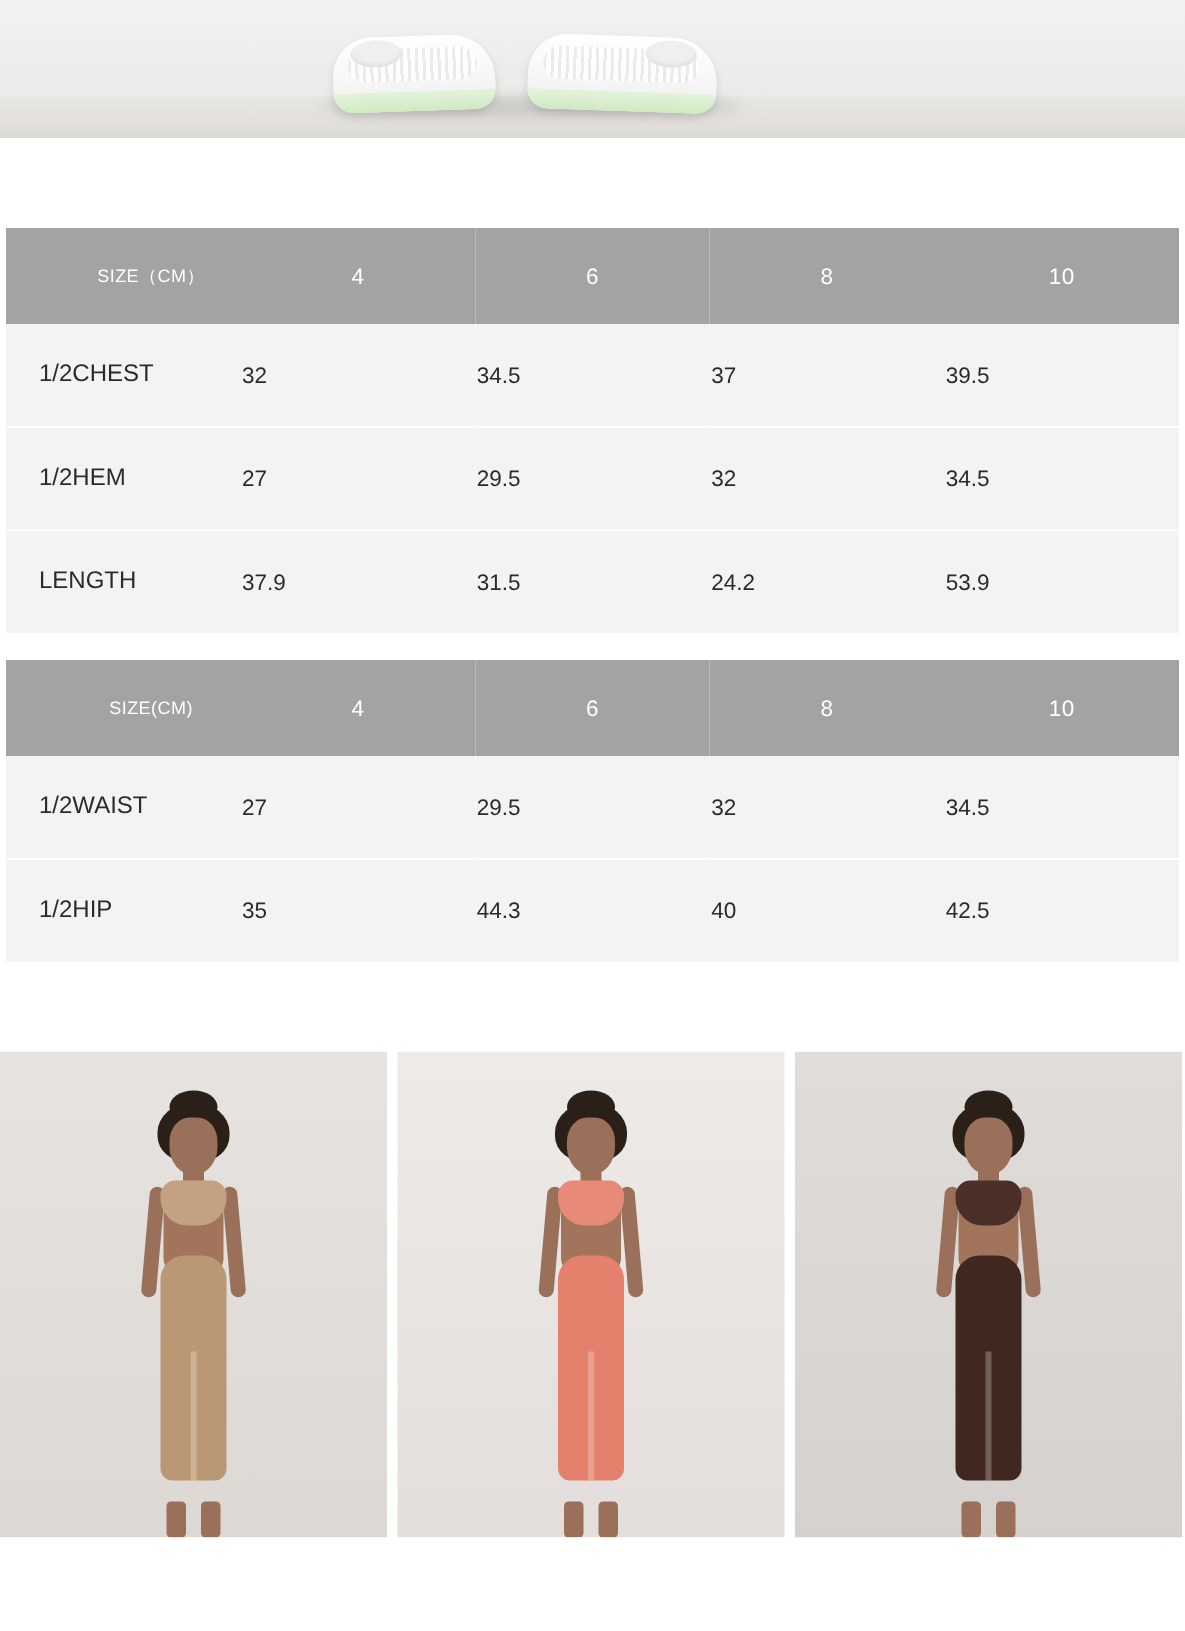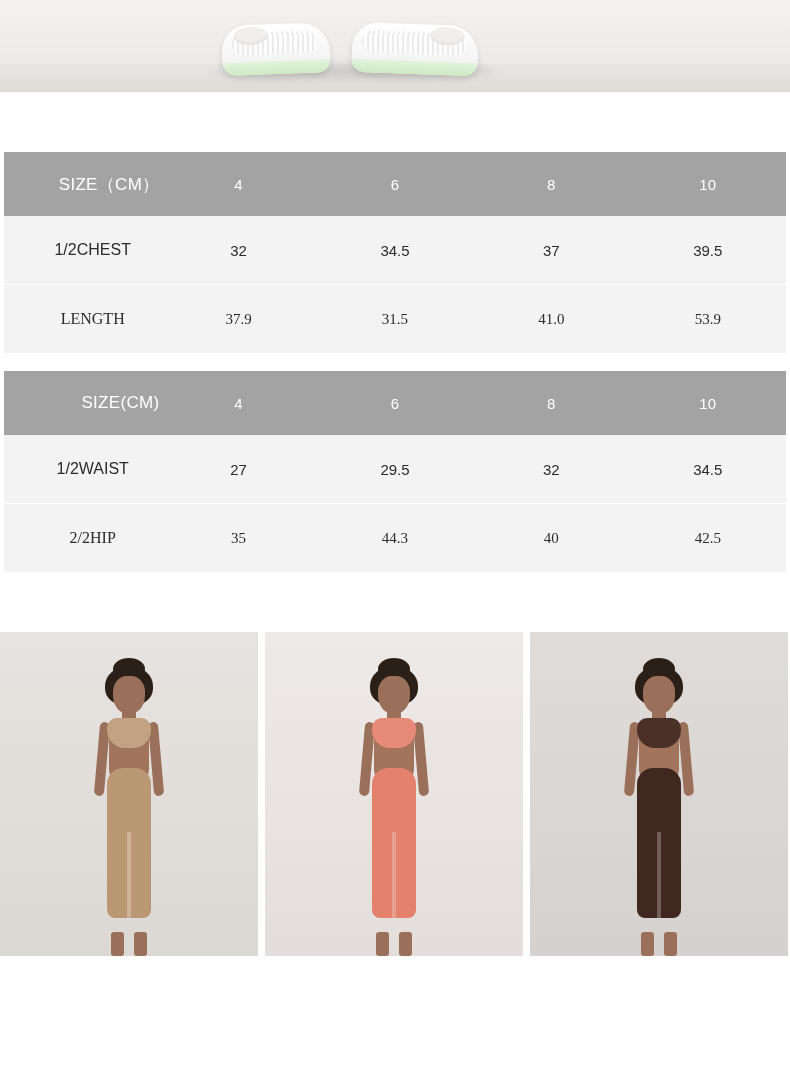--- a/index.html
+++ b/index.html
@@ -112,38 +112,36 @@
   }
   .size-table thead th {
     background: #a3a3a3;
     color: #ffffff;
     font-weight: normal;
     height: 62px;
     font-size: 15px;
     letter-spacing: 0.3px;
   }
   .size-table thead th.label {
-    text-align: right;
+    text-align: center;
     padding-left: 38px;
-    font-size: 17px;
+    font-size: 12px;
   }
   .size-table tbody td {
     background: #f3f3f3;
     height: 66px;
-    text-align: center;
     color: #2b2b2b;
     font-size: 15px;
     border-bottom: 1px solid #ffffff;
   }
   .size-table tbody tr:last-child td {
     border-bottom: none;
-    font-family: Liberation Serif, serif;
   }
   .size-table tbody td.label {
-    text-align: center;
+    text-align: left;
     padding-left: 22px;
     font-size: 16px;
   }
   .spacer-18 { height: 18px; }
   .spacer-60 { height: 60px; }
 
   
   .gallery {
     display: flex;
     gap: 7px;
@@ -275,24 +273,31 @@
     </thead>
     <tbody>
       <tr>
         <td class="label">1/2CHEST</td>
         <td>32</td>
         <td>34.5</td>
         <td>37</td>
         <td>39.5</td>
       </tr>
       <tr>
+        <td class="label">1/2HEM</td>
+        <td>27</td>
+        <td>29.5</td>
+        <td>32</td>
+        <td>34.5</td>
+      </tr>
+      <tr>
         <td class="label">LENGTH</td>
         <td>37.9</td>
         <td>31.5</td>
-        <td>41.0</td>
+        <td>24.2</td>
         <td>53.9</td>
       </tr>
     </tbody>
   </table>
 </div>
 
 <div class="spacer-18"></div>
 
 <div class="table-block">
   <table class="size-table">
@@ -307,21 +312,21 @@
     </thead>
     <tbody>
       <tr>
         <td class="label">1/2WAIST</td>
         <td>27</td>
         <td>29.5</td>
         <td>32</td>
         <td>34.5</td>
       </tr>
       <tr>
-        <td class="label">2/2HIP</td>
+        <td class="label">1/2HIP</td>
         <td>35</td>
         <td>44.3</td>
         <td>40</td>
         <td>42.5</td>
       </tr>
     </tbody>
   </table>
 </div>
 
 <div class="spacer-60"></div>

